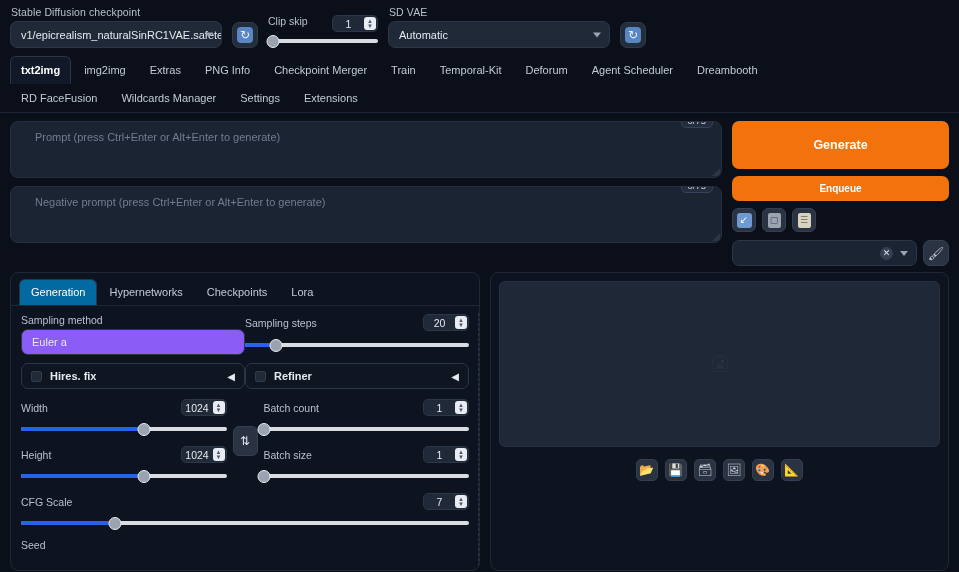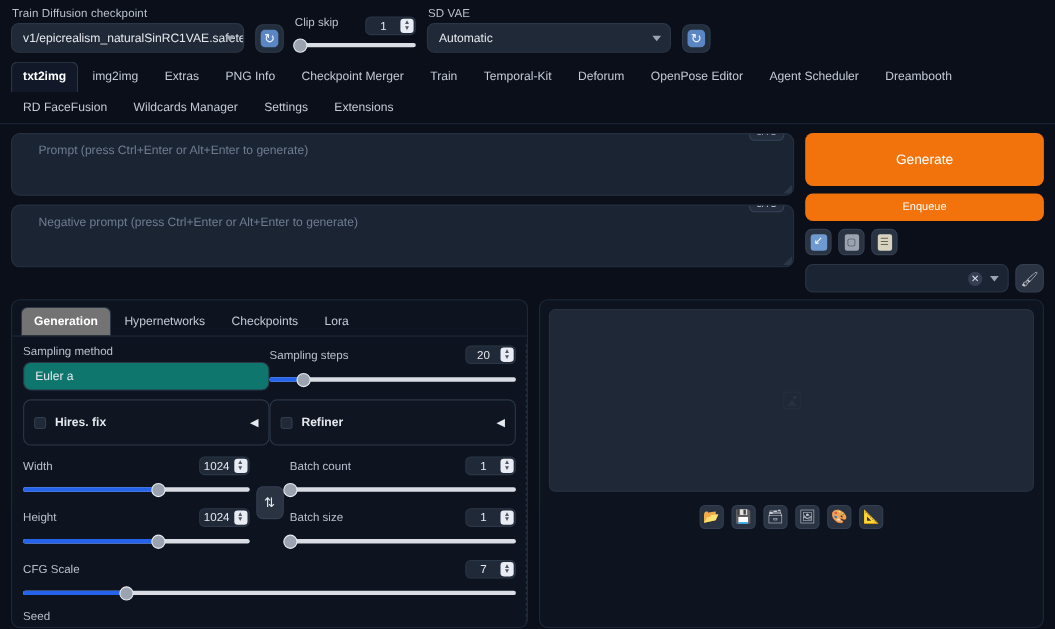--- a/index.html
+++ b/index.html
@@ -143,21 +143,21 @@
     position: absolute; top: -9px; right: 8px;
     background: #232d3d; border: 1px solid #36435a;
     border-radius: 5px; padding: 1px 6px;
     font-size: 9.5px; color: #cdd4de; z-index: 5;
   }
 
   
   .big-btn {
     background: #f2720c; border: none; border-radius: 7px;
     width: 100%; height: 48px;
-    color: #ffffff; font-size: 12.5px; font-weight: normal;
+    color: #ffffff; font-size: 12.5px; font-weight: bold;
     display: flex; align-items: center; justify-content: center;
     cursor: pointer; margin-bottom: 7px;
     font-family: "Liberation Sans", sans-serif;
   }
   .big-btn.small { height: 25px; font-size: 10px; }
 
   .icon-row { display: flex; gap: 6px; margin-bottom: 8px; }
   .sq-btn {
     width: 24px; height: 24px; border-radius: 6px;
     background: #2a3342; border: 1px solid #343f51;
@@ -201,40 +201,40 @@
     height: 299px;
     overflow: hidden;
   }
   .subtabs { display: flex; padding: 6px 8px 0 8px; border-bottom: 1px solid #1e2838; }
   .subtab {
     font-size: 11px; color: #c3cad6;
     padding: 5px 11px; cursor: pointer; white-space: nowrap;
     border: 1px solid transparent; border-radius: 6px 6px 0 0; line-height: 14px;
   }
   .subtab.active {
-    background: #737373; border-color: #2b3646; border-bottom-color: transparent;
-    color: #ffffff; font-weight: bold;
+    background: #0369a1; border-color: #2b3646; border-bottom-color: transparent;
+    color: #ffffff; font-weight: normal;
   }
   .panel-body { padding: 8px 10px 0 10px; }
 
   .grid2 { display: flex; }
   .cell { flex: 1; min-width: 0; }
   .lbl { font-size: 10.5px; color: #b9c0cc; margin-bottom: 3px; line-height: 12px; }
 
   .select-box {
-    position: relative; background: #0f766e; border: 1px solid #2b3646;
+    position: relative; background: #8b5cf6; border: 1px solid #2b3646;
     border-radius: 7px; height: 26px; display: flex; align-items: center;
     padding: 0 20px 0 10px; font-size: 11px; color: #e6e9ee; cursor: pointer;
   }
 
   .row-head { display: flex; align-items: center; justify-content: space-between; gap: 6px; }
 
   .accordion {
     background: #11182480; border: 1px solid #2b3646; border-radius: 7px;
-    height: 42px; display: flex; align-items: center;
+    height: 26px; display: flex; align-items: center;
     padding: 0 9px; gap: 8px; cursor: pointer; margin-top: 8px;
     font-size: 11px; color: #e6e9ee; font-weight: bold;
   }
   .accordion .acc-caret { margin-left: auto; color: #e6e9ee; font-size: 10px; }
   .chk {
     width: 11px; height: 11px; border-radius: 3px;
     background: #1f2937; border: 1px solid #48526180; flex: none;
   }
 
   .sliderrow { margin-top: 2px; }
@@ -285,21 +285,21 @@
   }
 </style>
 </head>
 <body>
 
 <div class="app">
 
   <div class="topbar">
 
     <div class="field">
-      <div class="field-label">Train Diffusion checkpoint</div>
+      <div class="field-label">Stable Diffusion checkpoint</div>
       <div class="dropdown" id="ckpt-dd">
         <span>v1/epicrealism_naturalSinRC1VAE.safetensors [</span>
         <span class="caret"></span>
       </div>
     </div>
 
     <div class="refresh-btn">
       <span class="refresh-glyph">↻</span>
     </div>
 
@@ -334,21 +334,20 @@
   <div class="tabbar">
     <div class="tabrow" id="tabrow1">
         <div class="tab active">txt2img</div>
         <div class="tab">img2img</div>
         <div class="tab">Extras</div>
         <div class="tab">PNG Info</div>
         <div class="tab">Checkpoint Merger</div>
         <div class="tab">Train</div>
         <div class="tab">Temporal-Kit</div>
         <div class="tab">Deforum</div>
-        <div class="tab">OpenPose Editor</div>
         <div class="tab">Agent Scheduler</div>
         <div class="tab">Dreambooth</div>
       </div>
     <div class="tabrow" id="tabrow2">
         <div class="tab">RD FaceFusion</div>
         <div class="tab">Wildcards Manager</div>
         <div class="tab">Settings</div>
         <div class="tab">Extensions</div>
       </div>
   </div>

